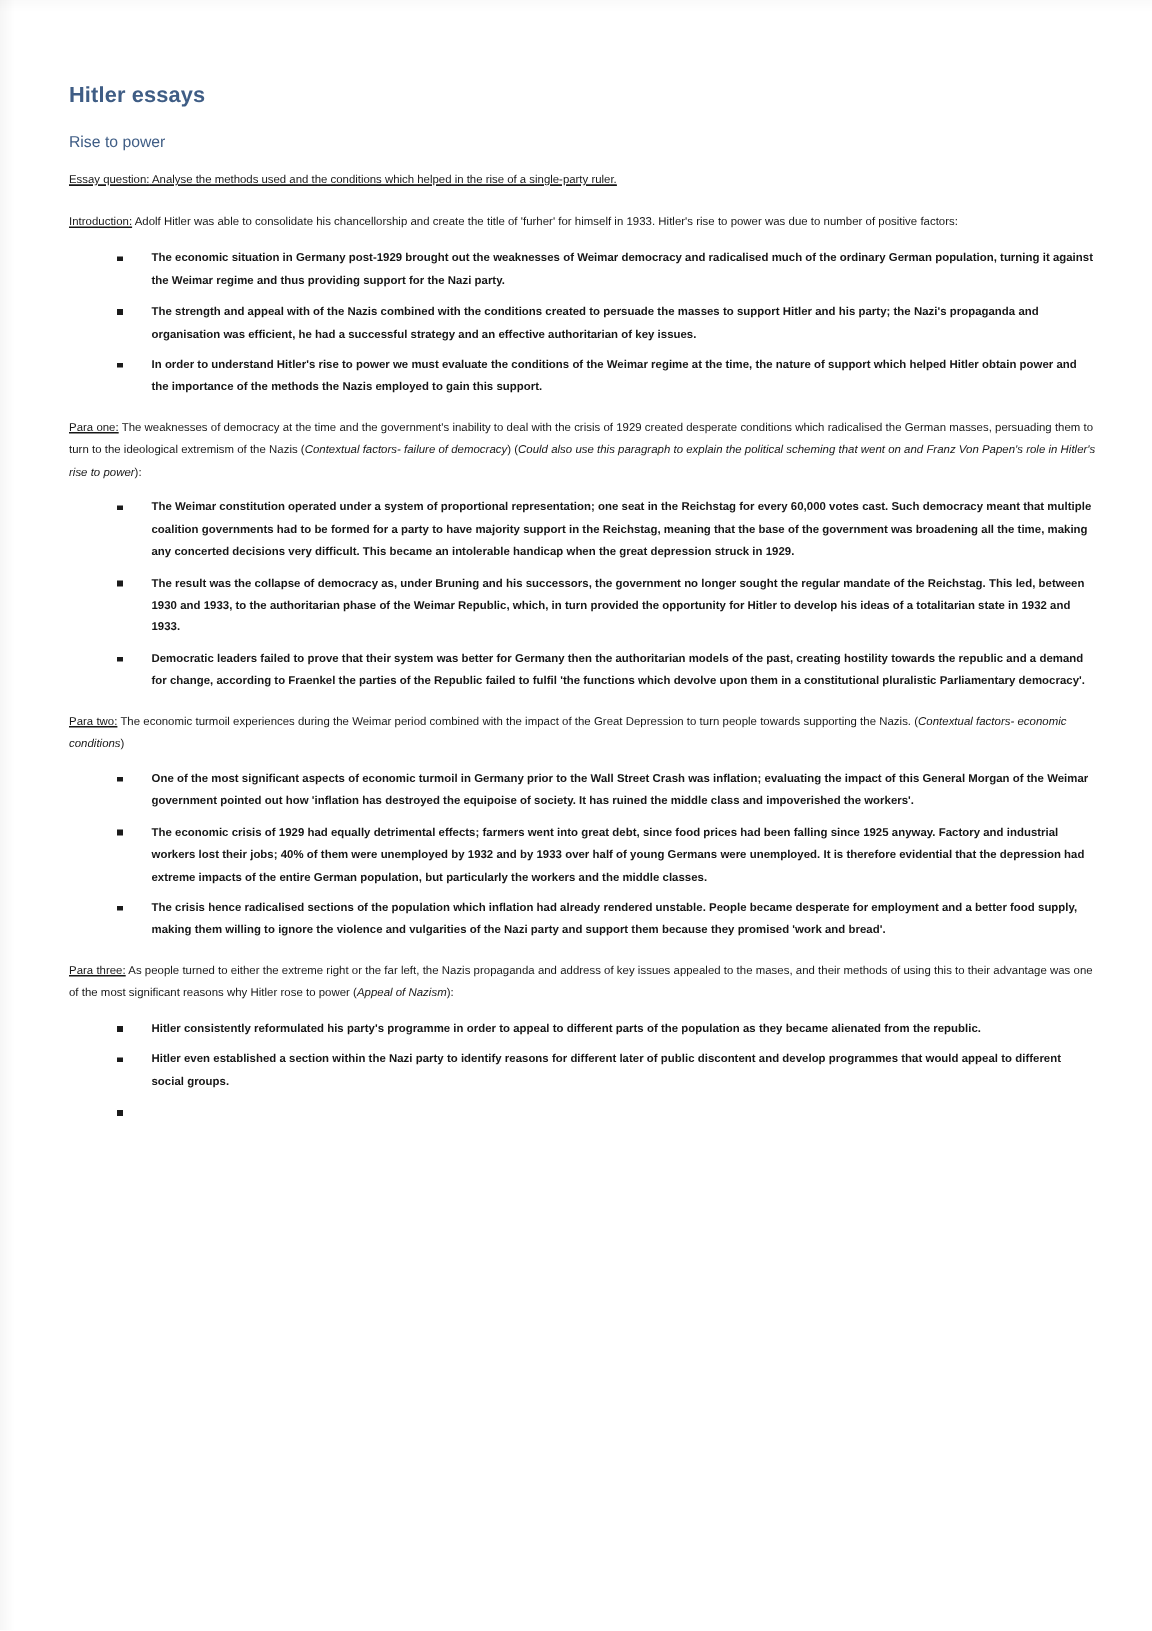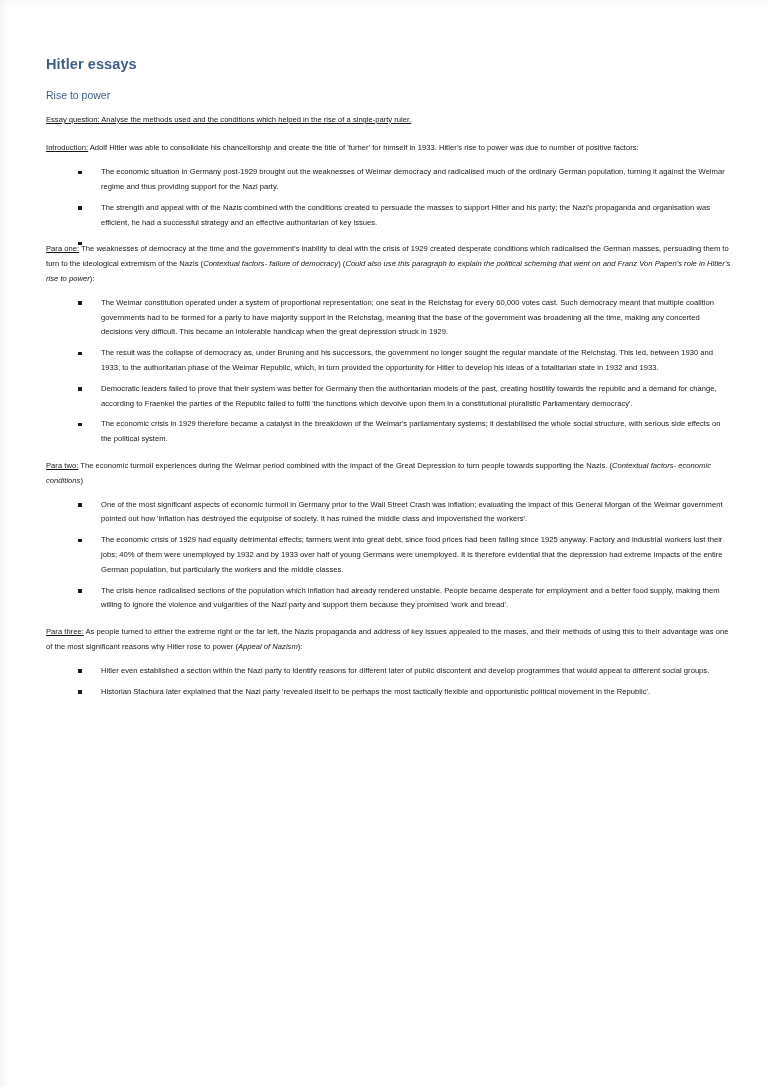--- a/index.html
+++ b/index.html
@@ -77,20 +77,21 @@
     padding: 0 0 0 0;
   }
   ul.bullets li {
     position: relative;
     font-size: 7.6px;
     line-height: 1.95;
     margin: 0 5px 6px 0;
     padding-left: 55px;
     color: #161616;
     letter-spacing: 0.02px;
+    font-weight: bold;
   }
   ul.bullets li .dot {
     position: absolute;
     left: 32px;
     top: 5.5px;
     width: 3.6px;
     height: 3.6px;
     background: #1b1b1b;
     display: block;
   }
@@ -103,37 +104,36 @@
 
   <h1 class="doc-title">Hitler essays</h1>
   <h2 class="doc-subtitle">Rise to power</h2>
 
   <p class="question"><span><span>Essay question:</span><span> Analyse the methods used and the conditions which helped in the rise of a single-party ruler.</span></span></p>
 
   <p class="para"><span class="lead-underline">Introduction:</span><span> Adolf Hitler was able to consolidate his chancellorship and create the title of 'furher' for himself in 1933. Hitler's rise to power was due to number of positive factors:</span></p>
   <ul class="bullets">
     <li><span class="dot"></span><span>The economic situation in Germany post-1929 brought out the weaknesses of Weimar democracy and radicalised much of the ordinary German population, turning it against the Weimar regime and thus providing support for the Nazi party.</span></li>
     <li><span class="dot"></span><span>The strength and appeal with of the Nazis combined with the conditions created to persuade the masses to support Hitler and his party; the Nazi's propaganda and organisation was efficient, he had a successful strategy and an effective authoritarian of key issues.</span></li>
-    <li><span class="dot"></span></li>
+    <li><span class="dot"></span><span>In order to understand Hitler's rise to power we must evaluate the conditions of the Weimar regime at the time, the nature of support which helped Hitler obtain power and the importance of the methods the Nazis employed to gain this support.</span></li>
   </ul>
 
   <p class="para"><span class="lead-underline">Para one:</span><span> The weaknesses of democracy at the time and the government's inability to deal with the crisis of 1929 created desperate conditions which radicalised the German masses, persuading them to turn to the ideological extremism of the Nazis (</span><span class="ital">Contextual factors- failure of democracy</span><span>) (</span><span class="ital">Could also use this paragraph to explain the political scheming that went on and Franz Von Papen's role in Hitler's rise to power</span><span>):</span></p>
   <ul class="bullets">
     <li><span class="dot"></span><span>The Weimar constitution operated under a system of proportional representation; one seat in the Reichstag for every 60,000 votes cast. Such democracy meant that multiple coalition governments had to be formed for a party to have majority support in the Reichstag, meaning that the base of the government was broadening all the time, making any concerted decisions very difficult. This became an intolerable handicap when the great depression struck in 1929.</span></li>
     <li><span class="dot"></span><span>The result was the collapse of democracy as, under Bruning and his successors, the government no longer sought the regular mandate of the Reichstag. This led, between 1930 and 1933, to the authoritarian phase of the Weimar Republic, which, in turn provided the opportunity for Hitler to develop his ideas of a totalitarian state in 1932 and 1933.</span></li>
     <li><span class="dot"></span><span>Democratic leaders failed to prove that their system was better for Germany then the authoritarian models of the past, creating hostility towards the republic and a demand for change, according to Fraenkel the parties of the Republic failed to fulfil 'the functions which devolve upon them in a constitutional pluralistic Parliamentary democracy'.</span></li>
-    <li><span class="dot"></span><span>The economic crisis in 1929 therefore became a catalyst in the breakdown of the Weimar's parliamentary systems; it destabilised the whole social structure, with serious side effects on the political system.</span></li>
   </ul>
 
   <p class="para"><span class="lead-underline">Para two:</span><span> The economic turmoil experiences during the Weimar period combined with the impact of the Great Depression to turn people towards supporting the Nazis. (</span><span class="ital">Contextual factors- economic conditions</span><span>)</span></p>
   <ul class="bullets">
     <li><span class="dot"></span><span>One of the most significant aspects of economic turmoil in Germany prior to the Wall Street Crash was inflation; evaluating the impact of this General Morgan of the Weimar government pointed out how 'inflation has destroyed the equipoise of society. It has ruined the middle class and impoverished the workers'.</span></li>
     <li><span class="dot"></span><span>The economic crisis of 1929 had equally detrimental effects; farmers went into great debt, since food prices had been falling since 1925 anyway. Factory and industrial workers lost their jobs; 40% of them were unemployed by 1932 and by 1933 over half of young Germans were unemployed.  It is therefore evidential that the depression had extreme impacts of the entire German population, but particularly the workers and the middle classes.</span></li>
     <li><span class="dot"></span><span>The crisis hence radicalised sections of the population which inflation had already rendered unstable. People became desperate for employment and a better food supply, making them willing to ignore the violence and vulgarities of the Nazi party and support them because they promised 'work and bread'.</span></li>
   </ul>
 
   <p class="para"><span class="lead-underline">Para three:</span><span> As people turned to either the extreme right or the far left, the Nazis propaganda and address of key issues appealed to the mases, and their methods of using this to their advantage was one of the most significant reasons why Hitler rose to power (</span><span class="ital">Appeal of Nazism</span><span>):</span></p>
   <ul class="bullets">
+    <li><span class="dot"></span><span>Hitler consistently reformulated his party's programme in order to appeal to different parts of the population as they became alienated from the republic.</span></li>
+    <li><span class="dot"></span><span>Hitler even established a section within the Nazi party to identify reasons for different later of public discontent and develop programmes that would appeal to different social groups.</span></li>
     <li><span class="dot"></span></li>
-    <li><span class="dot"></span><span>Hitler even established a section within the Nazi party to identify reasons for different later of public discontent and develop programmes that would appeal to different social groups.</span></li>
-    <li><span class="dot"></span><span>Historian Stachura later explained that the Nazi party 'revealed itself to be perhaps the most tactically flexible and opportunistic political movement in the Republic'.</span></li>
   </ul>
 </div>
 
 </body></html>

